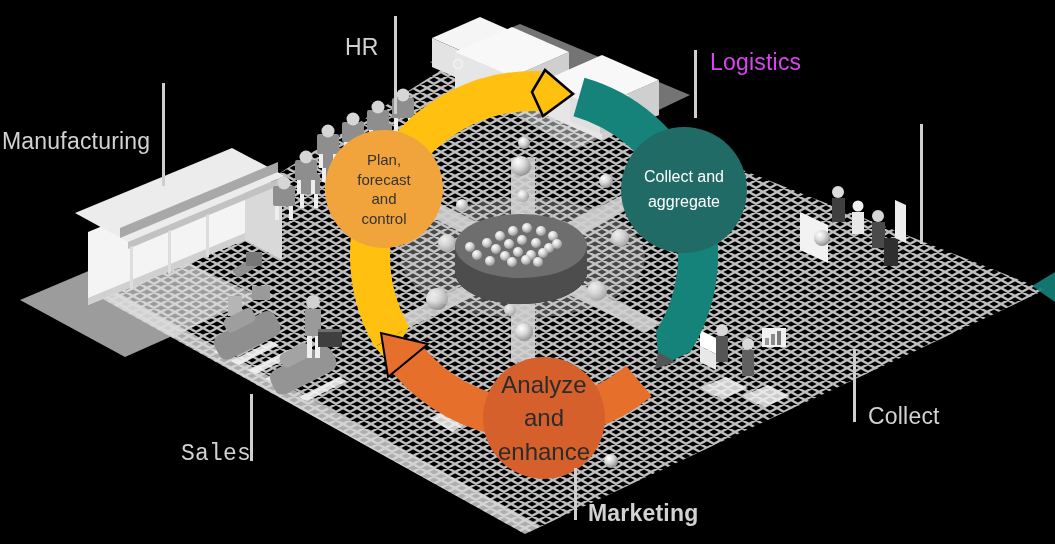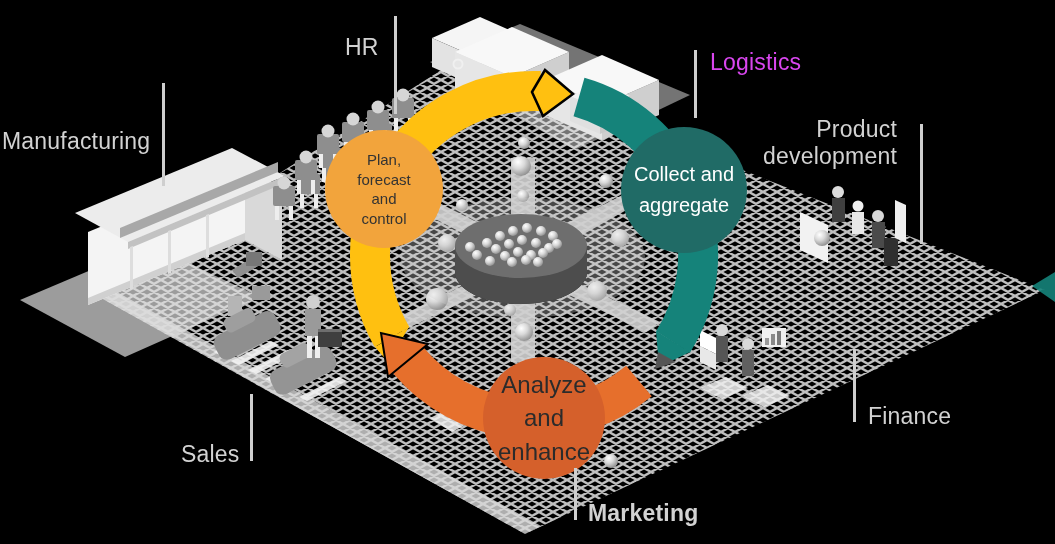--- a/index.html
+++ b/index.html
@@ -2,30 +2,30 @@
 <html><head>
 <meta charset="utf-8">
 <style>
   html,body{margin:0;padding:0;background:#000;}
   .stage{position:relative;width:1055px;height:544px;background:#000;overflow:hidden;
          font-family:"Liberation Sans",sans-serif;}
   svg.scene{position:absolute;left:0;top:0;}
   .step-circle{position:absolute;border-radius:50%;display:flex;align-items:center;
                justify-content:center;text-align:center;white-space:pre-line;font-weight:400;}
   #circle-plan{left:325px;top:130px;width:118px;height:118px;font-size:15px;line-height:1.3;}
-  #circle-collect{left:621px;top:127px;width:126px;height:126px;font-size:20px;line-height:1.55;}
+  #circle-collect{left:621px;top:127px;width:126px;height:126px;font-size:16px;line-height:1.55;}
   #circle-analyze{left:483px;top:357px;width:122px;height:122px;font-size:24px;line-height:1.4;}
   .dept{position:absolute;font-size:23px;white-space:pre-line;letter-spacing:0.2px;}
   #dept-manufacturing{left:2px;top:92px;margin-top:36px;}
   #dept-hr{left:345px;top:13px;margin-top:21px;}
   #dept-logistics{left:710px;top:49px;}
   #dept-product{right:158px;top:116px;text-align:right;line-height:1.18;}
   #dept-finance{left:868px;top:403px;}
   #dept-marketing{left:588px;top:500px;}
-  #dept-sales{left:181px;top:441px;}
+  #dept-sales{left:181px;top:441px;font-family:Liberation Mono, monospace;}
   .leader{position:absolute;width:2.5px;background:#cfcfcf;}
   #line-manufacturing{left:162px;top:83px;height:103px;}
   #line-hr{left:394px;top:16px;height:98px;}
   #line-logistics{left:694px;top:50px;height:68px;}
   #line-product{left:920px;top:124px;height:120px;}
   #line-finance{left:853px;top:349px;height:73px;}
   #line-marketing{left:574px;top:468px;height:52px;}
   #line-sales{left:250px;top:394px;height:67px;}
 </style>
 </head>
@@ -257,18 +257,16 @@
   <div class="leader" id="line-hr"></div>
   <div class="leader" id="line-logistics"></div>
   <div class="leader" id="line-product"></div>
   <div class="leader" id="line-finance"></div>
   <div class="leader" id="line-marketing"></div>
   <div class="leader" id="line-sales"></div>
 
   <div class="dept" id="dept-manufacturing" style="color: rgb(210, 210, 210);">Manufacturing</div>
   <div class="dept" id="dept-hr" style="color: rgb(210, 210, 210);">HR</div>
   <div class="dept" id="dept-logistics" style="color: #d946ef;">Logistics</div>
-  <div class="dept" id="dept-product" style="color: rgb(210, 210, 210);">Product
-development</div>
-  <div class="dept" id="dept-finance" style="color: rgb(210, 210, 210);">Finance</div>
+  <div class="dept" id="dept-finance" style="color: rgb(210, 210, 210);">Collect</div>
   <div class="dept" id="dept-marketing" style="color: rgb(210, 210, 210); font-weight: bold;">Marketing</div>
   <div class="dept" id="dept-sales" style="color: rgb(210, 210, 210);">Sales</div>
 </div>
 
 </body></html>

